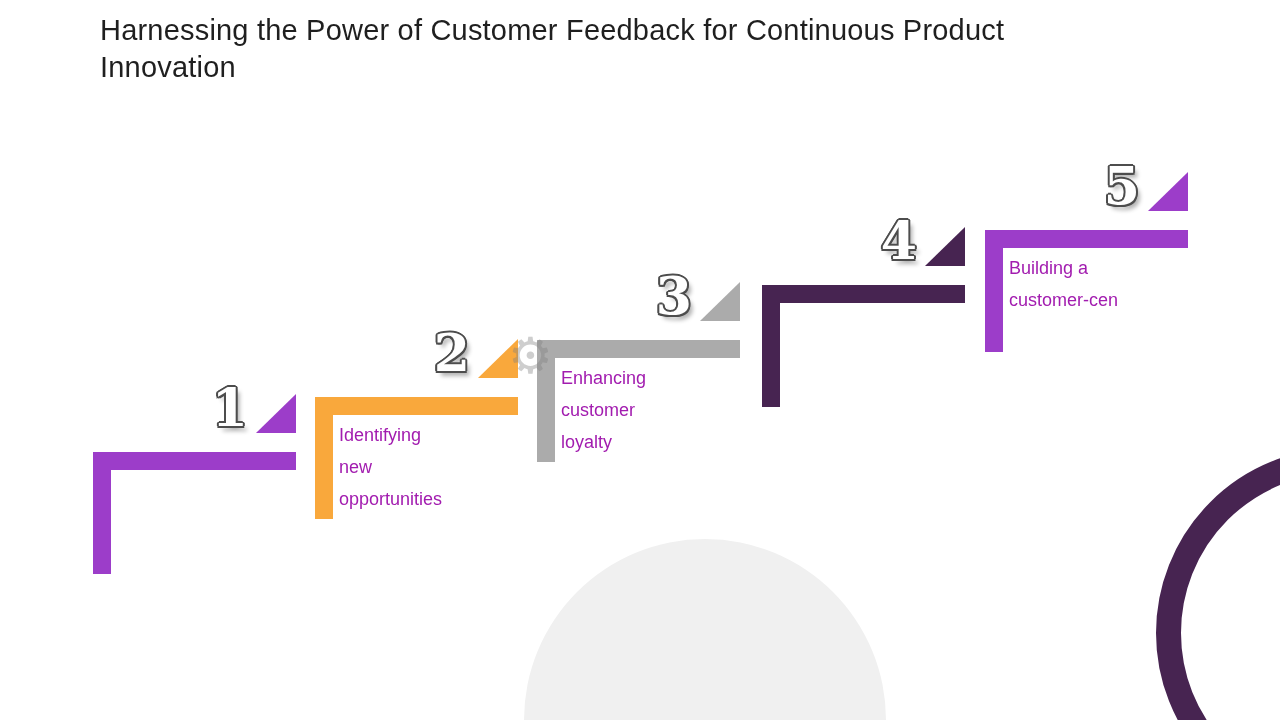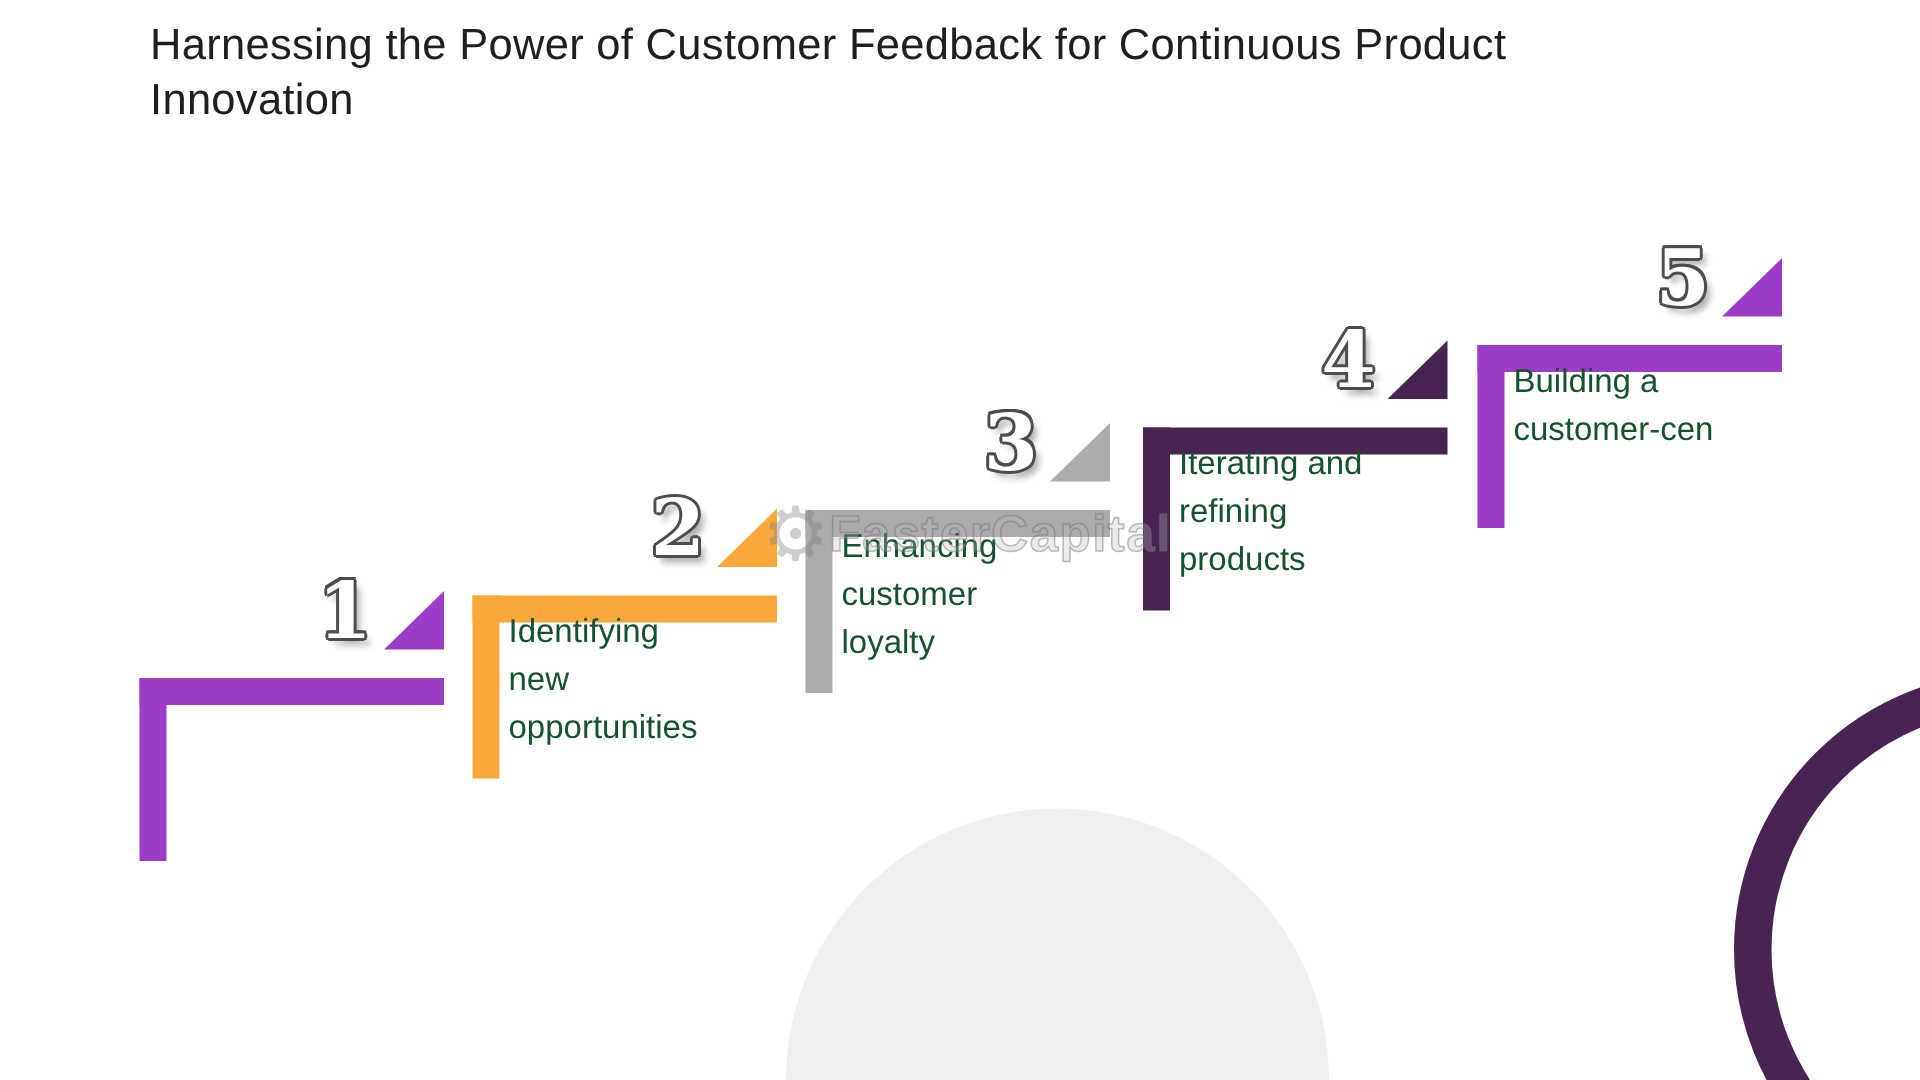--- a/index.html
+++ b/index.html
@@ -33,22 +33,22 @@
       0 2px var(--num-outline,#4d4d4d), 0 -2px var(--num-outline,#4d4d4d),
       1.5px 1.5px var(--num-outline,#4d4d4d), -1.5px 1.5px var(--num-outline,#4d4d4d),
       1.5px -1.5px var(--num-outline,#4d4d4d), -1.5px -1.5px var(--num-outline,#4d4d4d),
       4px 5px 4px rgba(0,0,0,0.30);
   }
   .tri{
     position:absolute;right:0;top:14px;width:0;height:0;
     border-bottom:39px solid var(--c);border-left:40px solid transparent;
   }
   .label{
-    position:absolute;left:24px;top:80px;width:195px;
-    font-size:22px;line-height:32px;color:#14532d;white-space:pre-line;
+    position:absolute;left:24px;top:94px;width:195px;
+    font-size:18px;line-height:32px;color:#a21caf;white-space:pre-line;
   }
   
   .semicircle{
     position:absolute;left:524px;top:539px;width:362px;height:181px;
     border-radius:181px 181px 0 0;background:#f0f0f0;
   }
   .ring{
     position:absolute;left:1156px;top:448px;width:370px;height:370px;
     box-sizing:border-box;border:25px solid #472451;border-radius:50%;
   }
@@ -94,34 +94,30 @@
     <div class="bracket"></div>
     <div class="label">Enhancing
 customer
 loyalty</div>
   </div>
 
   <div class="step step-4" style="--c: #472451;">
     <div class="num">4</div>
     <div class="tri"></div>
     <div class="bracket"></div>
-    <div class="label">Iterating and
-refining
-products</div>
   </div>
 
   <div class="step step-5" style="--c: #9C3DC9;">
     <div class="num">5</div>
     <div class="tri"></div>
     <div class="bracket"></div>
     <div class="label">Building a
 customer-cen</div>
   </div>
 
   <div class="semicircle" style="background: rgb(240, 240, 240);"></div>
   <div class="ring" style="border-color: rgb(71, 36, 81);"></div>
 
   <div class="watermark">
     <span class="gear">⚙</span>
-    <span class="wm-text">FasterCapital</span>
   </div>
 
 </div>
 
 </body></html>

